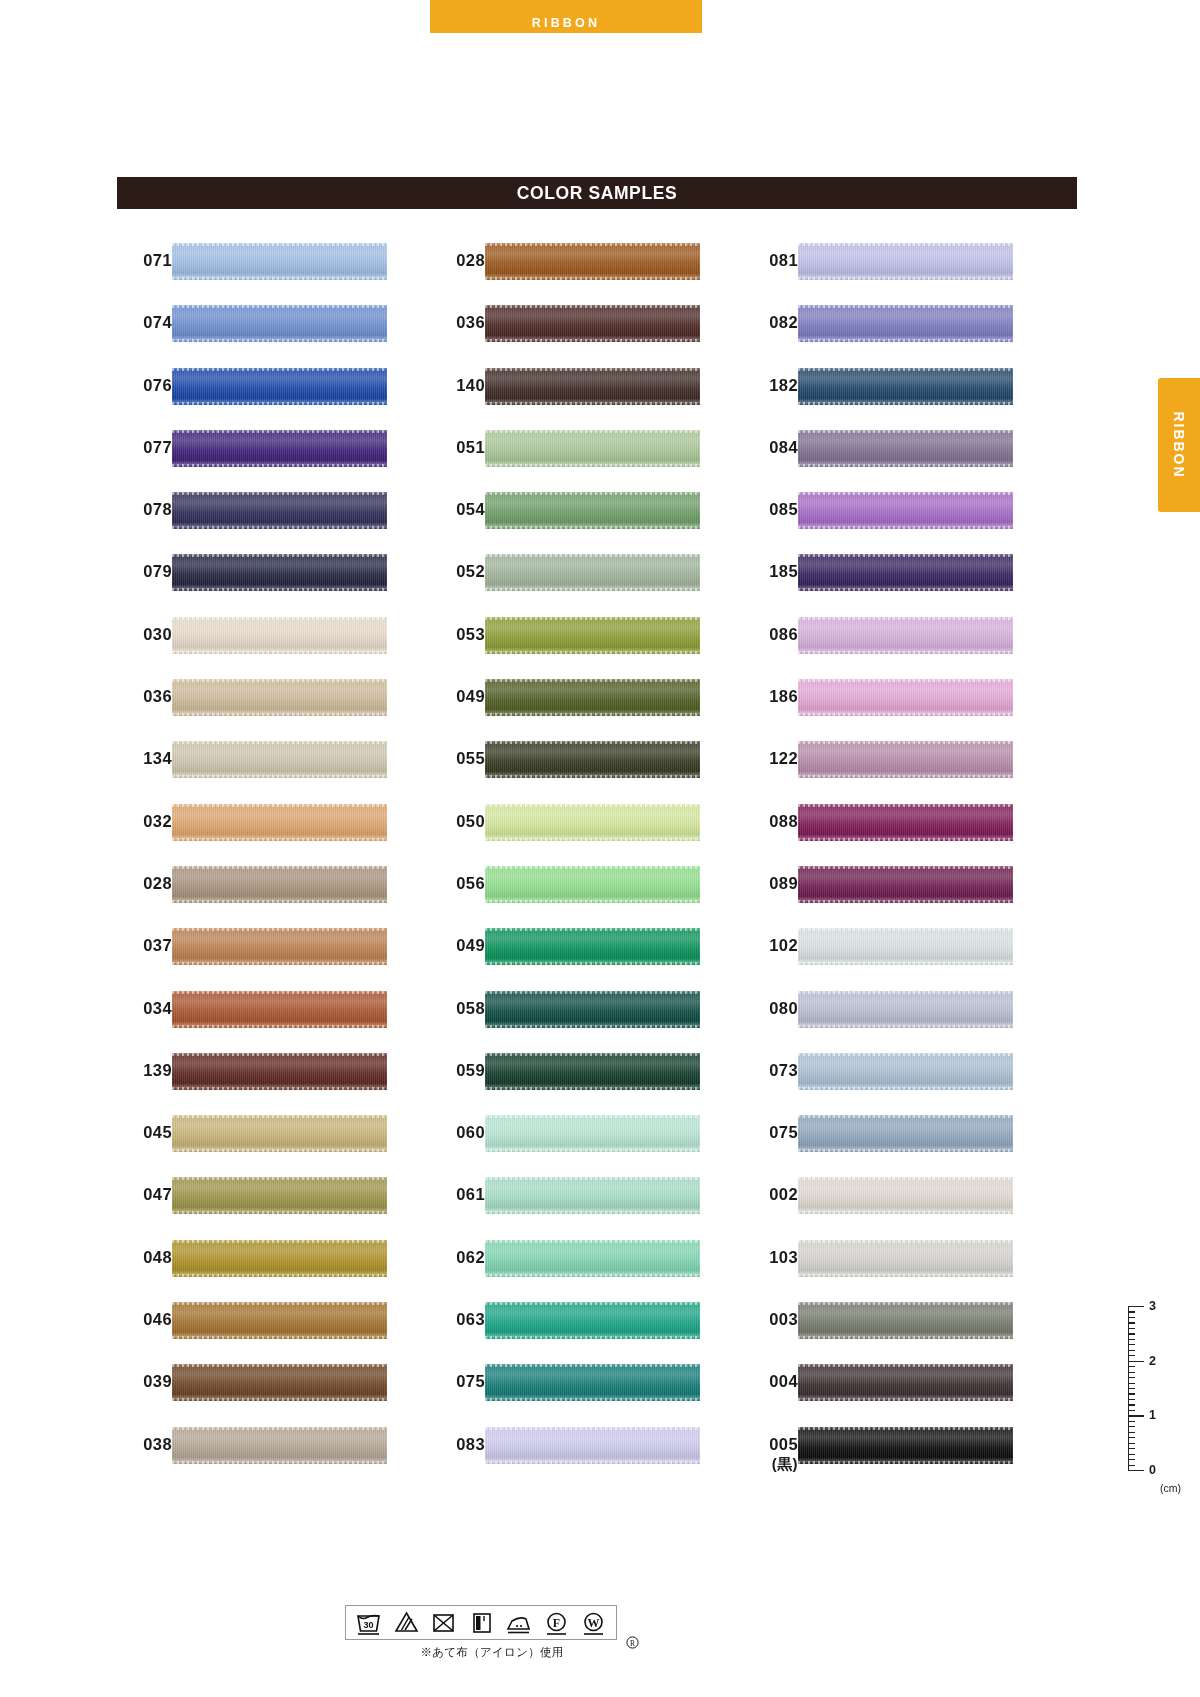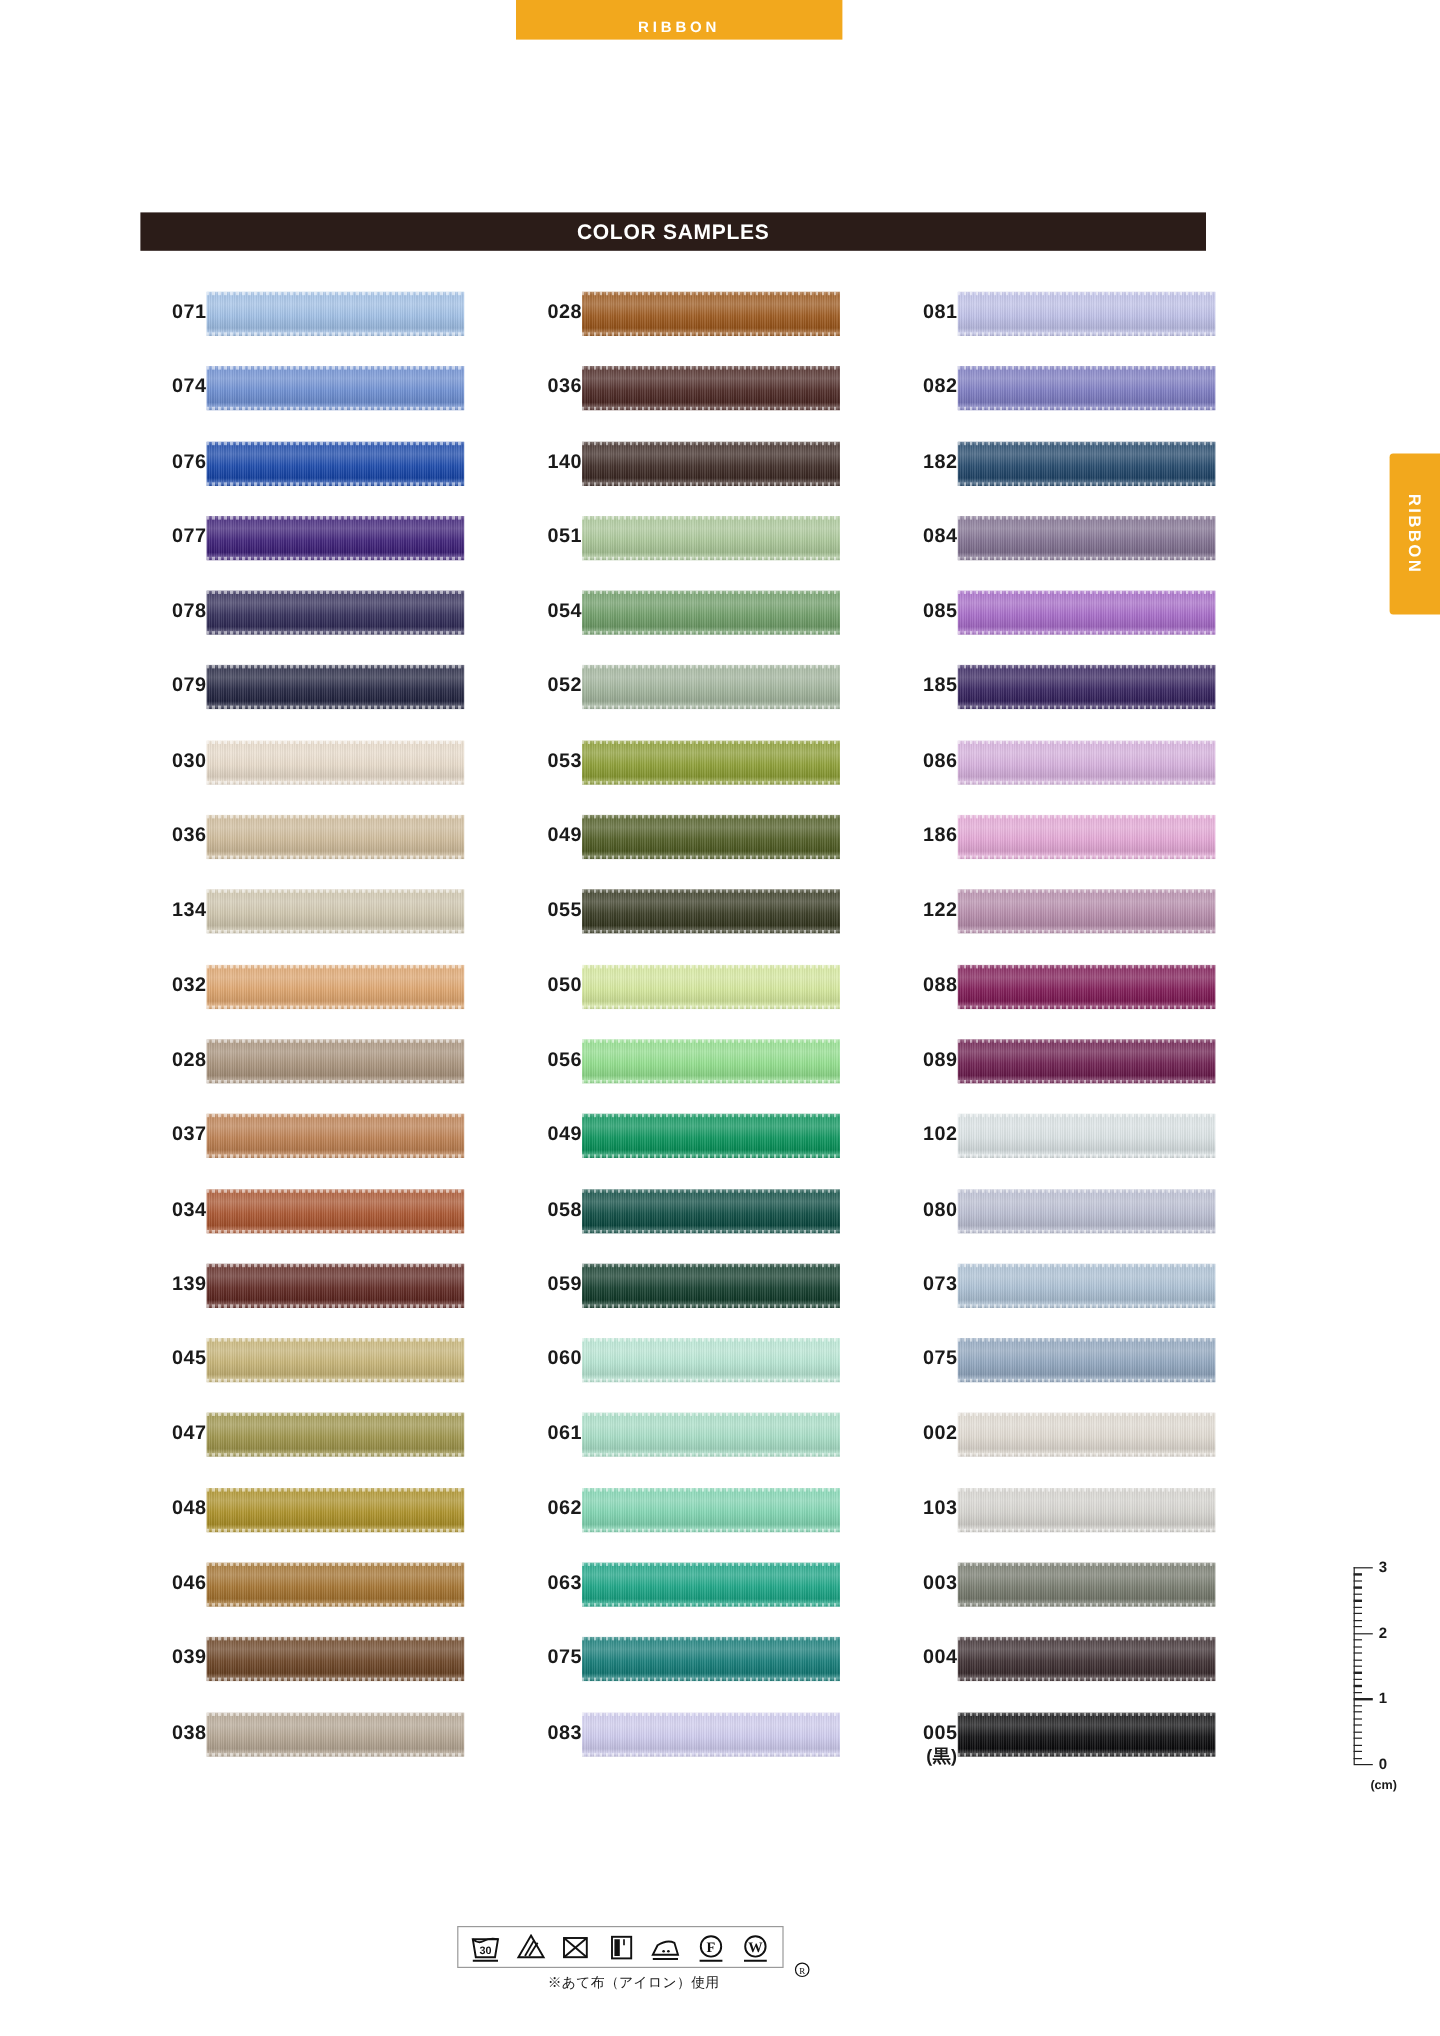--- a/index.html
+++ b/index.html
@@ -118,21 +118,21 @@
     letter-spacing: 2px;
     transform: rotate(90deg);
     transform-origin: 21px 21px;
   }
 
   
   #samples-bar {
     position: absolute;
     left: 117px;
     top: 177px;
-    width: 888px;
+    width: 960px;
     height: 32px;
     background: #2b1c18;
   }
   #samples-bar-label {
     position: absolute;
     left: 0; right: 0; top: 0;
     height: 32px;
     line-height: 32px;
     text-align: center;
     color: #ffffff;
@@ -253,35 +253,33 @@
   .ruler-num {
     position: absolute;
     left: 21px;
     font-size: 12.5px;
     font-weight: bold;
     color: #1a1a1a;
     line-height: 12px;
   }
   #ruler-unit {
     position: absolute;
-    left: 14px;
+    left: 32px;
     top: 182px;
     font-size: 10.5px;
     color: #1a1a1a;
-    font-weight: bold;
   }
 
   
   #care {
     position: absolute;
     left: 0;
     top: 1605px;
     width: 984px;
     text-align: center;
-    margin-left: 36px;
   }
   #care-box {
     display: inline-block;
     border: 1px solid #9a9a9a;
     padding: 3px 6px;
     background: #fff;
     vertical-align: middle;
   }
   .care-sym {
     display: inline-block;

